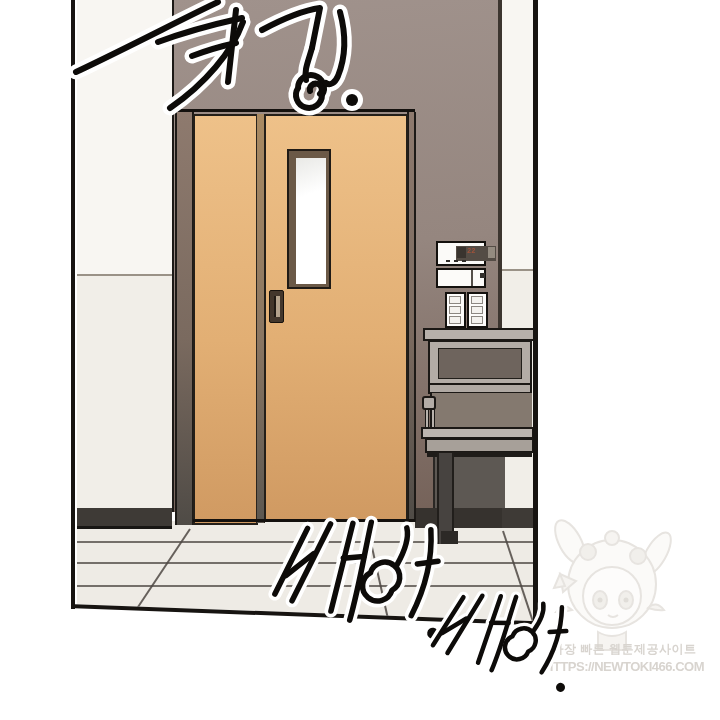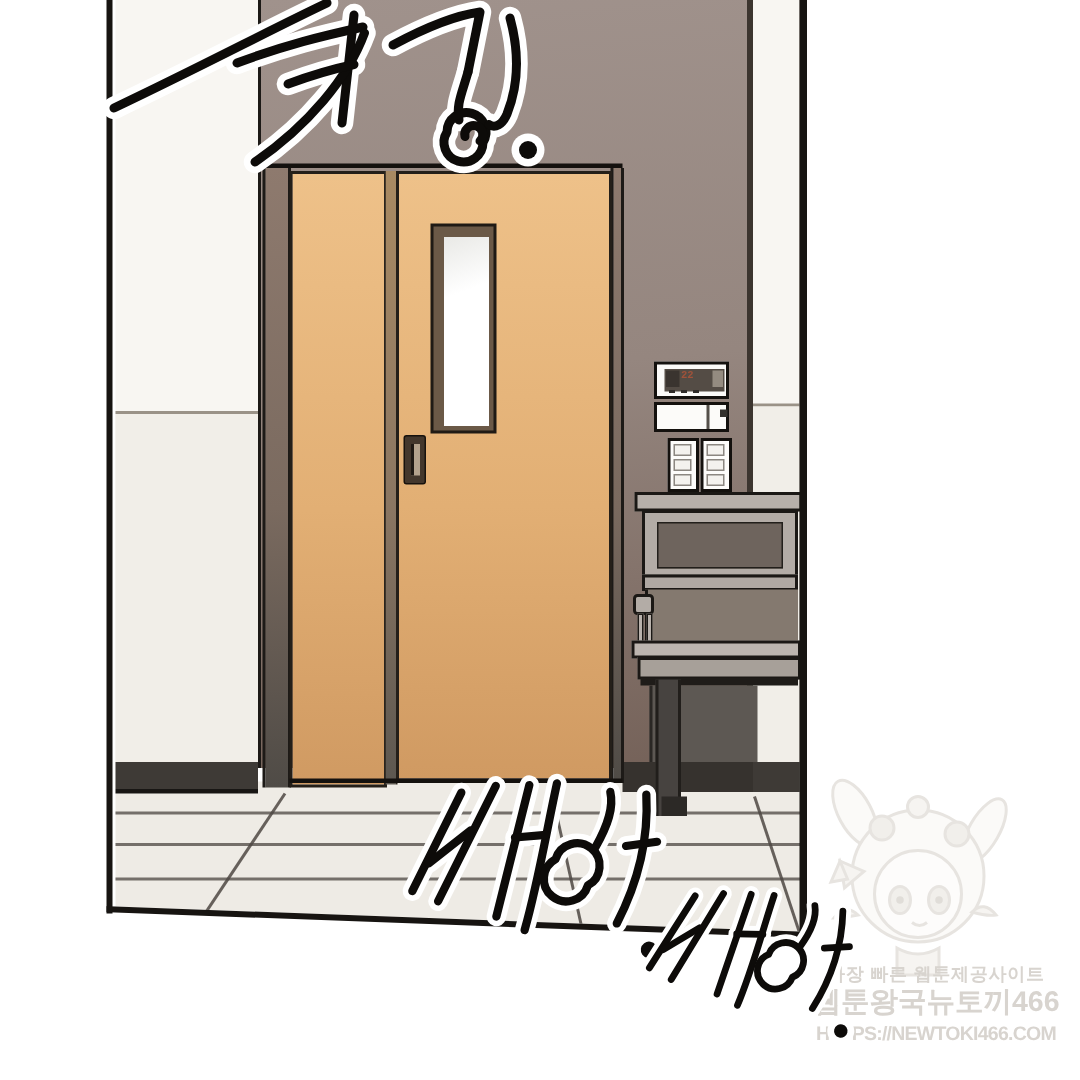--- a/index.html
+++ b/index.html
@@ -43,21 +43,21 @@
   .win-glass{position:absolute;left:7px;top:7px;width:30px;height:126px;
      background:linear-gradient(160deg,#e9e9e6 0%,#ffffff 30%);}
   .door-handle{left:269px;top:290px;width:15px;height:33px;background:#43372c;border-radius:2px;
      border:1px solid #17120d;box-sizing:border-box;}
   .handle-slot{position:absolute;left:4px;top:5px;width:6px;height:21px;background:#b3a28c;
      border-left:2px solid #201a14;box-sizing:border-box;}
   .door-bottom-line{left:193px;top:519px;width:222px;height:3px;background:#14110e;}
   
   .acc{z-index:3;}
   .intercom{left:436px;top:241px;width:50px;height:25px;background:#fbfaf8;border:2px solid #14110e;box-sizing:border-box;}
-  .ic-screen{position:absolute;left:5px;top:3px;width:40px;height:15px;background:#544c45;}
+  .ic-screen{position:absolute;left:18px;top:3px;width:40px;height:15px;background:#544c45;}
   .ic-block{position:absolute;left:1px;top:1px;width:9px;height:11px;background:#3a342f;}
   .ic-strip{position:absolute;right:1px;top:1px;width:7px;height:11px;background:#948b80;}
   .ic-display{position:absolute;left:11px;top:2px;font-size:7px;font-weight:bold;color:#a0523a;
      font-family:"Liberation Mono","DejaVu Sans Mono",monospace;line-height:1;}
   .ic-btn{position:absolute;bottom:2px;width:4px;height:2px;background:#2f2b28;}
   .whitebox{left:436px;top:268px;width:50px;height:20px;background:#fcfbf9;border:2px solid #14110e;box-sizing:border-box;}
   .wb-div{position:absolute;left:33px;top:0;width:2px;height:16px;background:#55504a;}
   .wb-btn{position:absolute;left:42px;top:3px;width:5px;height:5px;background:#33302c;}
   .switch-plate{top:292px;width:21px;height:36px;background:#fdfcfa;border:2px solid #14110e;box-sizing:border-box;}
   .sw1{left:445px;} .sw2{left:467px;}
@@ -211,21 +211,20 @@
       <circle cx="48" cy="88" r="2.5" fill="#e0ddd8" stroke="none"></circle>
       <circle cx="74" cy="88" r="2.5" fill="#e0ddd8" stroke="none"></circle>
       <path d="M56,103 q5,4 10,0"></path>
       <path d="M4,100 q8,-10 16,-2 q-10,2 -16,2 z" fill="#f6f4f1"></path>
       <path d="M112,98 q-8,-10 -16,-2 q10,3 16,2 z" fill="#f6f4f1"></path>
       <path d="M46,120 q14,8 28,0 l0,18 l-28,0 z" fill="#f6f4f1"></path>
     </svg>
   </div>
   <div class="abs wm-text">
     <div class="wm-l1">가장 빠른 웹툰제공사이트</div>
-    <div class="wm-l2">웹툰왕국뉴토끼466</div>
     <div class="wm-l3">HTTPS://NEWTOKI466.COM</div>
   </div>
 
   <div class="abs sfx" style="left:40px;top:-4px">
     <svg width="330" height="140" viewBox="0 0 330 140">
       <g fill="none" stroke="#ffffff" stroke-width="15" stroke-linecap="round" stroke-linejoin="round">
         <path d="M178,6 C140,24 95,48 36,76"></path>
         <path d="M118,46 C150,34 175,28 202,22"></path>
         <path d="M196,14 L188,86"></path>
         <path d="M203,26 C192,56 165,88 130,112"></path>

